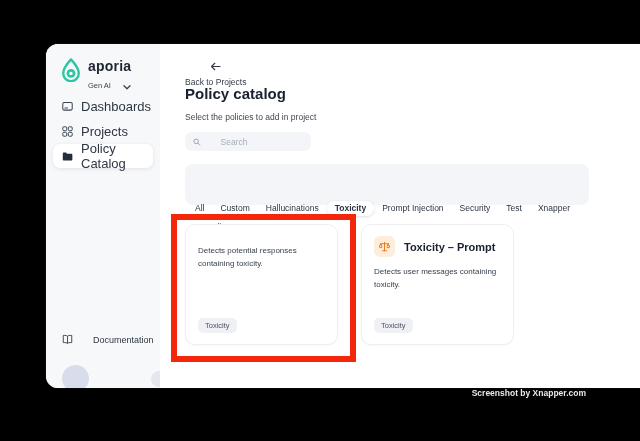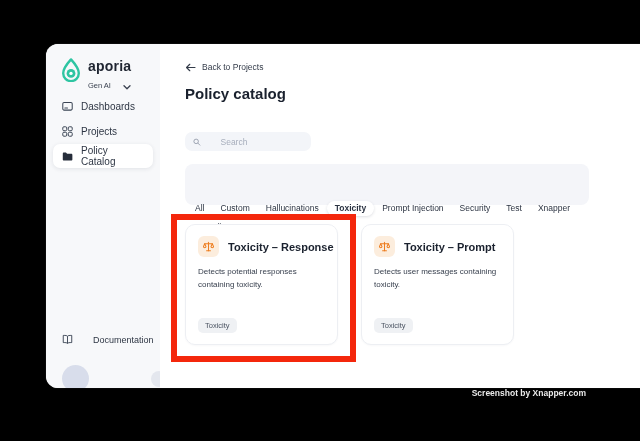--- a/index.html
+++ b/index.html
@@ -22,34 +22,34 @@
     background:#F7F8FA;
   }
   .brand { position:absolute; left:15px; top:14px; display:flex; gap:7px; align-items:flex-start; }
   .brand-text { display:flex; flex-direction:column; }
   .brand-name { font-size:14px; font-weight:bold; color:#1F2531; letter-spacing:.2px; }
   .brand-sub { display:flex; align-items:center; gap:12px; margin-top:2px; }
   .brand-workspace { font-size:7.5px; color:#3A4250; }
   .nav { position:absolute; left:7px; right:7px; top:50px; display:flex; flex-direction:column; gap:1px; }
   .nav-item {
     display:flex; align-items:center; gap:8px; height:24px; padding:0 9px;
-    border-radius:7px; font-size:10px; color:#2E3644; font-weight:500; cursor:pointer;
+    border-radius:7px; font-size:13px; color:#2E3644; font-weight:500; cursor:pointer;
   }
   .nav-item.active { background:#fff; box-shadow:0 1px 4px rgba(25,35,60,.10); }
   .nav-icon { width:11px; height:11px; flex:0 0 auto; display:block; }
   .docs-item {
     position:absolute; left:16px; top:290px; display:flex; align-items:center; gap:20px;
     font-size:9px; color:#2E3644; font-weight:500; cursor:pointer;
   }
   .avatar-circle { position:absolute; left:16px; top:321px; width:27px; height:27px; border-radius:50%; background:#D8DDEB; }
   .edge-circle { position:absolute; left:105px; top:327px; width:16px; height:16px; border-radius:50%; background:#E4E7EE; }
   
   .main { position:absolute; left:114px; top:0; right:0; bottom:0; background:#fff; }
-  .back-link { position:absolute; left:25px; top:18px; display:flex; align-items:flex-end; gap:6px;
-    font-size:8.5px; font-weight:500; color:#333B49; cursor:pointer; }
+  .back-link { position:absolute; left:25px; top:18px; display:flex; align-items:center; gap:6px;
+    font-size:8.5px; font-weight:500; color:#333B49; cursor:pointer;flex-direction:column; }
   .page-title { position:absolute; left:25px; top:41px; font-size:15px; font-weight:bold; color:#1A212E; }
   .page-subtitle { position:absolute; left:25px; top:68px; font-size:8.5px; color:#3E4654; }
   .search-box {
     position:absolute; left:25px; top:88px; width:126px; height:19px;
     background:#F3F5F9; border-radius:7px; display:flex; align-items:center; gap:20px; padding:0 8px;
   }
   .search-box input {
     border:none; outline:none; background:transparent; width:100%;
     font-size:8.5px; color:#39414F; font-family:inherit;
   }
@@ -155,20 +155,21 @@
   <div class="main">
 
     <div class="back-link">
       <svg width="11" height="9" viewBox="0 0 12 10">
         <path d="M11 5 H1.6 M5.2 1.4 L1.6 5 L5.2 8.6" fill="none" stroke="#333B49" stroke-width="1.3" stroke-linecap="round" stroke-linejoin="round"></path>
       </svg>
       <span>Back to Projects</span>
     </div>
 
     <div class="page-title">Policy catalog</div>
+    <div class="page-subtitle">Select the policies to add in project</div>
 
     <div class="search-box">
       <svg width="10" height="10" viewBox="0 0 12 12">
         <circle cx="5" cy="5" r="3.6" fill="none" stroke="#8C94A4" stroke-width="1.3"></circle>
         <path d="M8 8 L11 11" stroke="#8C94A4" stroke-width="1.3" stroke-linecap="round"></path>
       </svg>
       <input type="text" placeholder="Search" style="">
     </div>
 
     <div class="tabs">
@@ -183,34 +184,20 @@
         <span class="tab">Xnapper</span>
       </div>
       <div class="tabs-row">
         <span class="tab">Compliance</span>
       </div>
     </div>
 
     <div class="cards-row">
 
       <div class="card">
-        <div class="card-header">
-          <span class="card-icon">
-            <svg width="13" height="13" viewBox="0 0 24 24">
-              <g fill="none" stroke="#ED7D1F" stroke-width="1.9" stroke-linecap="round" stroke-linejoin="round">
-                <path d="M12 4.4 V20"></path>
-                  <path d="M5 6.9 H19"></path>
-                  <path d="M8.4 20 H15.6"></path>
-                <path d="M5 6.9 L2.6 12.3 M5 6.9 L7.4 12.3 M2.6 12.3 A2.45 2.45 0 0 0 7.4 12.3"></path>
-                <path d="M19 6.9 L16.6 12.3 M19 6.9 L21.4 12.3 M16.6 12.3 A2.45 2.45 0 0 0 21.4 12.3"></path>
-              </g>
-            </svg>
-          </span>
-          <span class="card-title">Toxicity – Response</span>
-        </div>
         <div class="card-desc">Detects potential responses containing toxicity.</div>
         <span class="card-tag">Toxicity</span>
       </div>
 
       <div class="card">
         <div class="card-header">
           <span class="card-icon">
             <svg width="13" height="13" viewBox="0 0 24 24">
               <g fill="none" stroke="#ED7D1F" stroke-width="1.9" stroke-linecap="round" stroke-linejoin="round">
                 <path d="M12 4.4 V20"></path>

